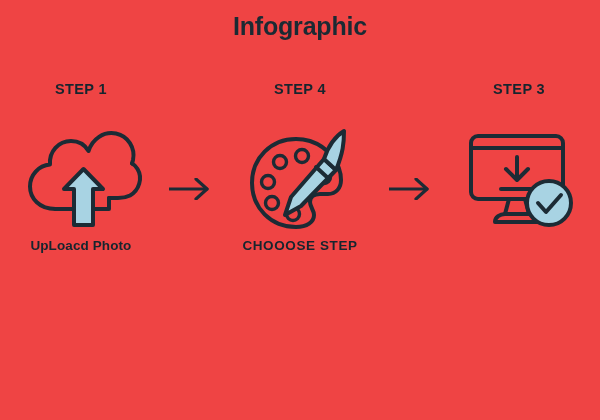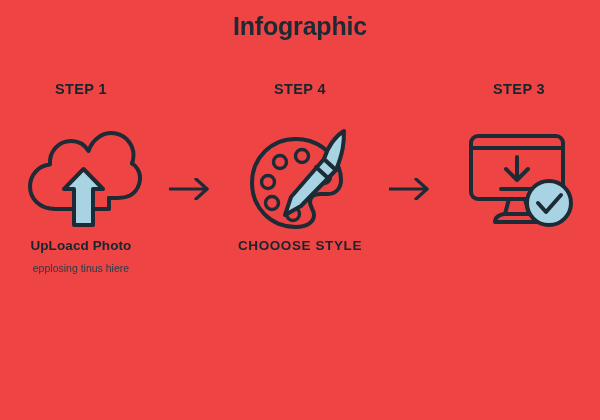--- a/index.html
+++ b/index.html
@@ -150,21 +150,20 @@
           <path class="fillbg stroke" d="M58.5 43
                                          L78 63
                                          L68 63
                                          L68 99
                                          L49 99
                                          L49 63
                                          L39 63 Z"></path>
         </svg>
       </div>
       <div class="caption">UpLoacd Photo</div>
-      <div class="subcaption">epplosing tinus hiere</div>
     </div>
 
     <div class="connector">
       <svg class="arrow-svg" width="42" height="22" viewBox="0 0 42 22" xmlns="http://www.w3.org/2000/svg">
         <path class="stroke" d="M0 11 L38 11"></path>
         <path class="stroke" d="M27 1 L38 11 L27 21"></path>
       </svg>
     </div>
 
     <div class="step">
@@ -191,21 +190,21 @@
                                          L47 74
                                          L80 36
                                          L92 47
                                          L57 83 Z"></path>
           <path class="stroke" d="M72 44 L85 56"></path>
           <path class="fillbg stroke" d="M80 36
                                          C84 24 90 14 100 8
                                          C100 20 99 30 92 47 Z"></path>
         </svg>
       </div>
-      <div class="caption spaced">CHOOOSE STYLE</div>
+      <div class="caption spaced">CHOOOSE STEP</div>
     </div>
 
     <div class="connector">
       <svg class="arrow-svg" width="42" height="22" viewBox="0 0 42 22" xmlns="http://www.w3.org/2000/svg">
         <path class="stroke" d="M0 11 L38 11"></path>
         <path class="stroke" d="M27 1 L38 11 L27 21"></path>
       </svg>
     </div>
 
     <div class="step">

